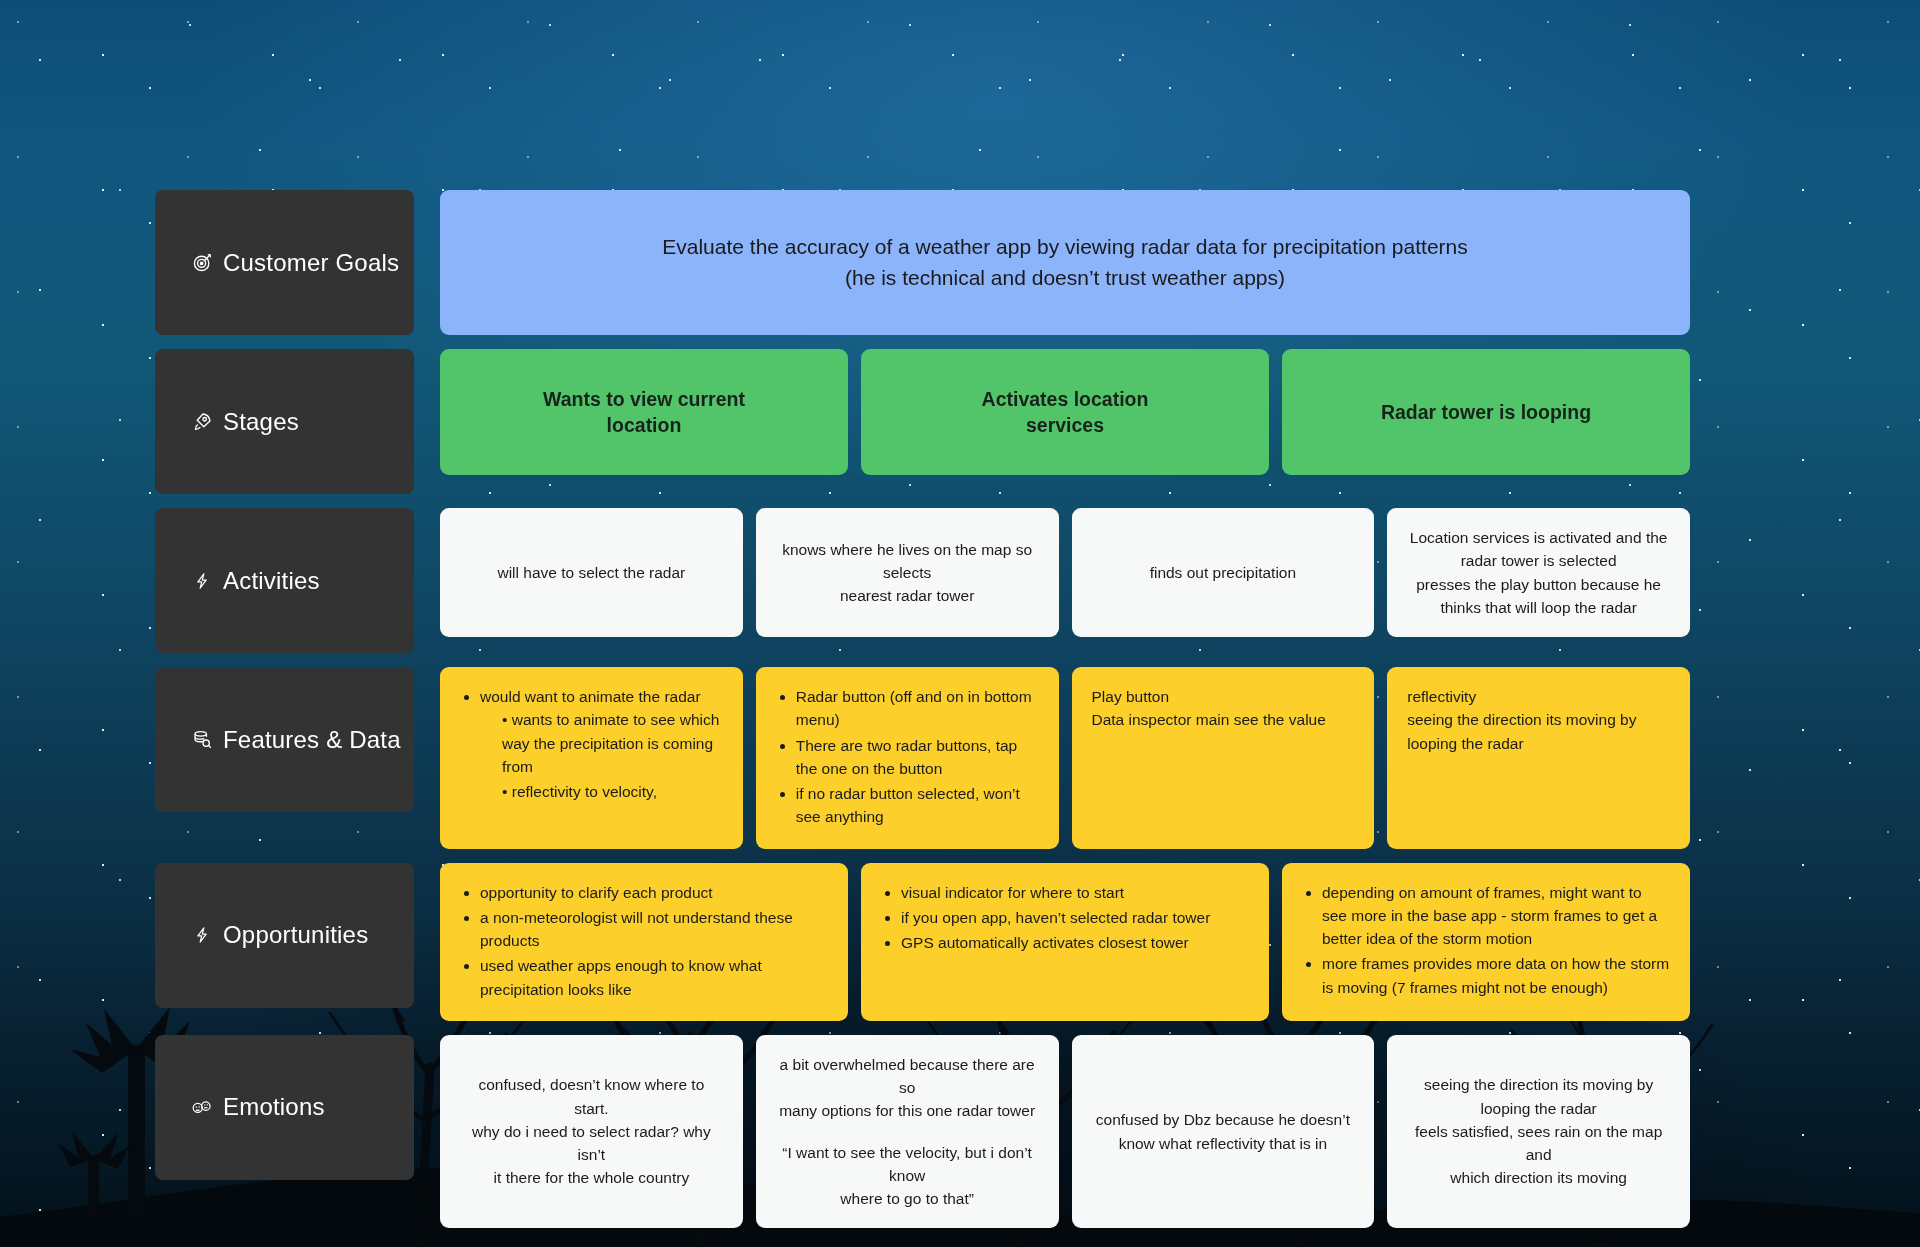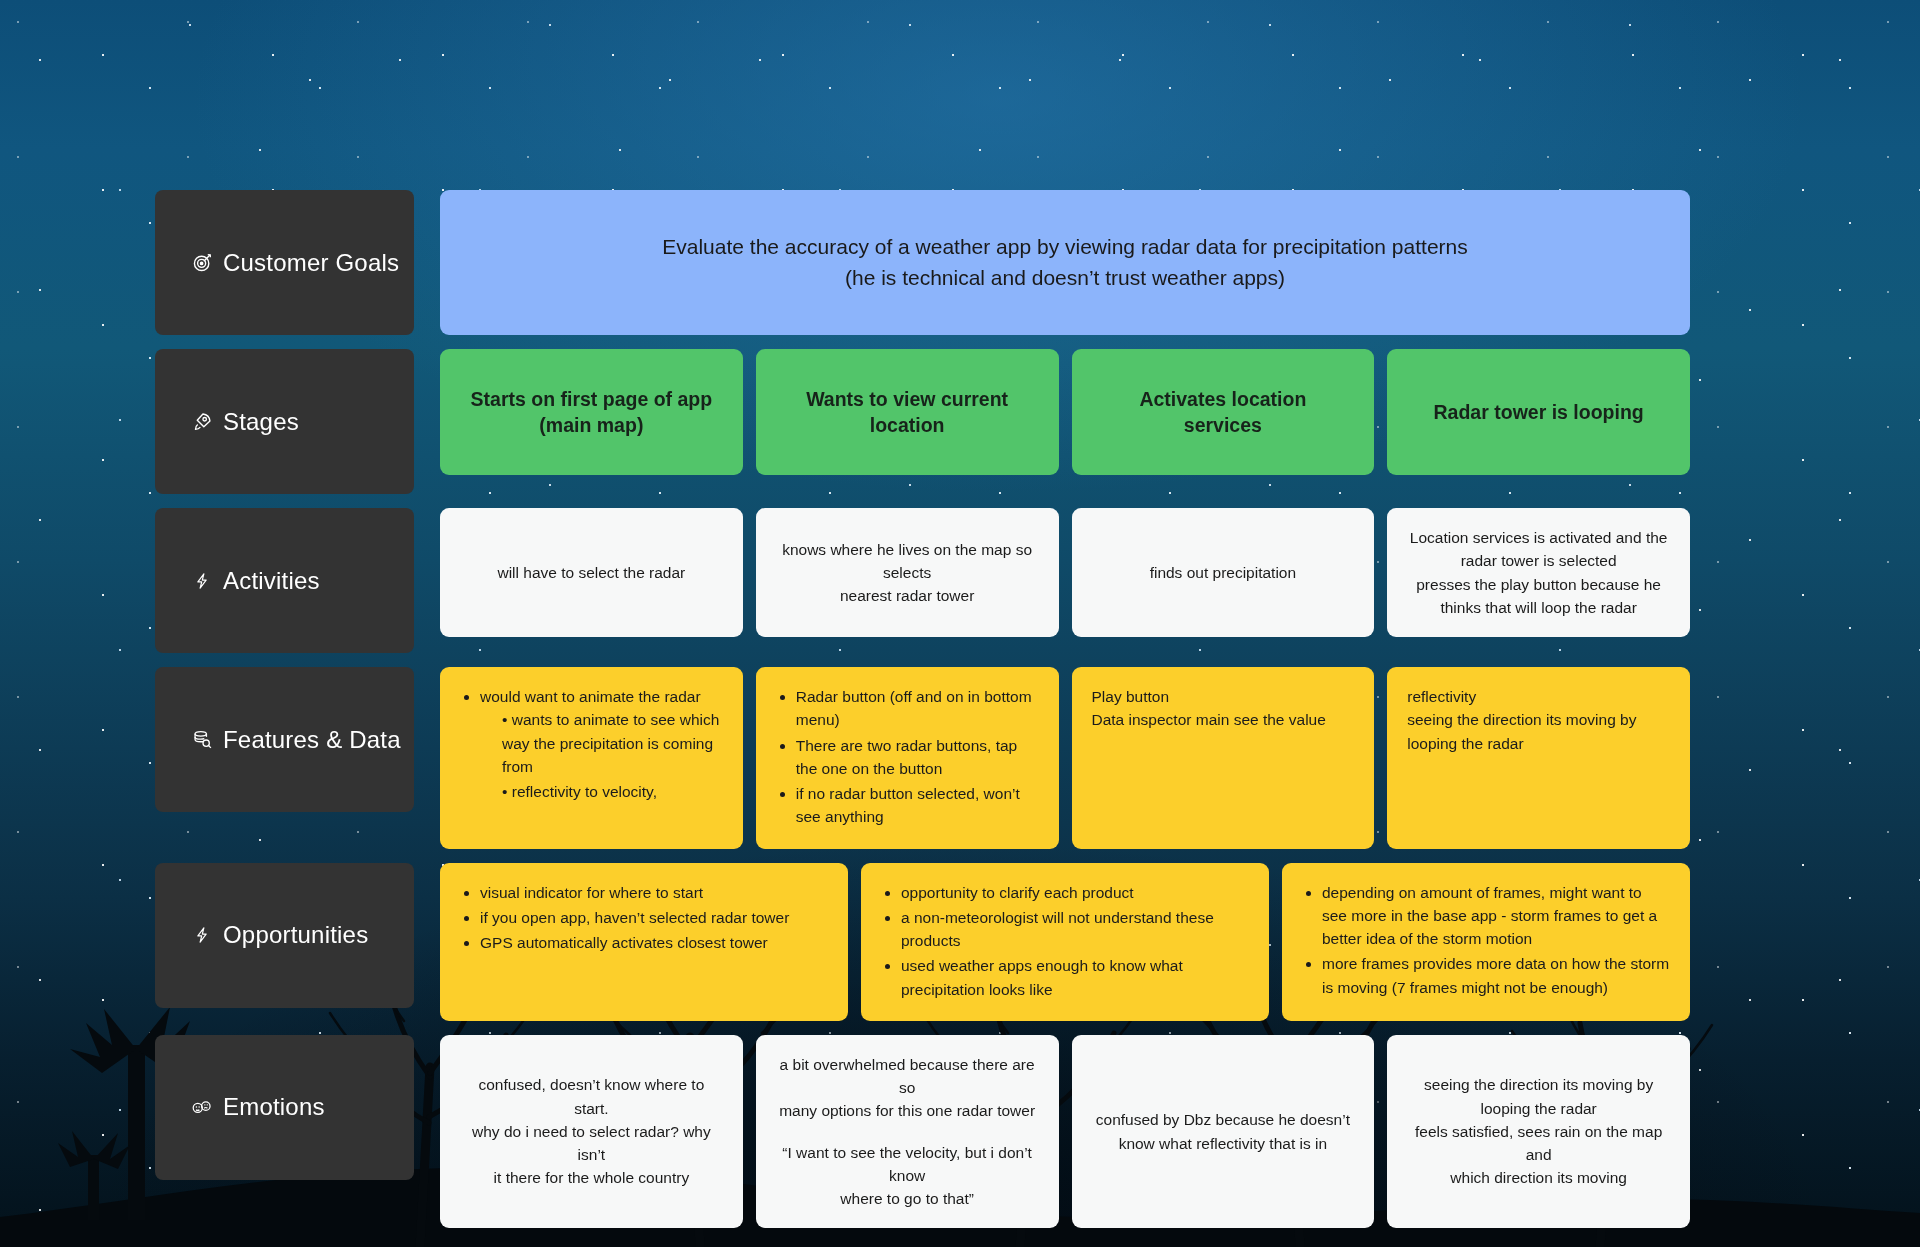--- a/index.html
+++ b/index.html
@@ -307,26 +307,20 @@
             <path d="M12.5 3.5 C17 4, 20 7, 20.5 11.5 L13.5 18 L6 10.5 Z"></path>
             <circle cx="14.5" cy="9.5" r="2"></circle>
             <path d="M6.5 15.5 C4.5 17, 4 19.5, 4 21 C 5.5 21, 8 20.5, 9.5 18.5"></path>
           </svg>
         </span>
         <span>Stages</span>
       </div>
       <div class="cells">
         <div class="cell stage">
           <div>
-            <div>Starts on first page of app</div>
-            <div>(main map)</div>
-          </div>
-        </div>
-        <div class="cell stage">
-          <div>
             <div>Wants to view current</div>
             <div>location</div>
           </div>
         </div>
         <div class="cell stage">
           <div>
             <div>Activates location</div>
             <div>services</div>
           </div>
         </div>
@@ -436,31 +430,31 @@
           <svg width="18" height="20" viewBox="0 0 24 24" fill="none" stroke="#ffffff" stroke-width="1.6" stroke-linejoin="round">
             <path d="M14.5 2.5 L6.5 13.2 H11.6 L9.5 21.5 L17.5 10.8 H12.4 Z"></path>
           </svg>
         </span>
         <span>Opportunities</span>
       </div>
       <div class="cells">
 
         <div class="cell yellow">
           <ul>
+            <li>opportunity to clarify each product</li>
+            <li>a non-meteorologist will not understand these products</li>
+            <li>used weather apps enough to know what precipitation looks like</li>
+          </ul>
+        </div>
+
+        <div class="cell yellow">
+          <ul>
             <li>visual indicator for where to start</li>
             <li>if you open app, haven’t selected radar tower</li>
             <li>GPS automatically activates closest tower</li>
-          </ul>
-        </div>
-
-        <div class="cell yellow">
-          <ul>
-            <li>opportunity to clarify each product</li>
-            <li>a non-meteorologist will not understand these products</li>
-            <li>used weather apps enough to know what precipitation looks like</li>
           </ul>
         </div>
 
 
         <div class="cell yellow">
           <ul>
             <li>depending on amount of frames, might want to see more in the base app - storm frames to get a better idea of the storm motion</li>
             <li>more frames provides more data on how the storm is moving (7 frames might not be enough)</li>
           </ul>
         </div>

